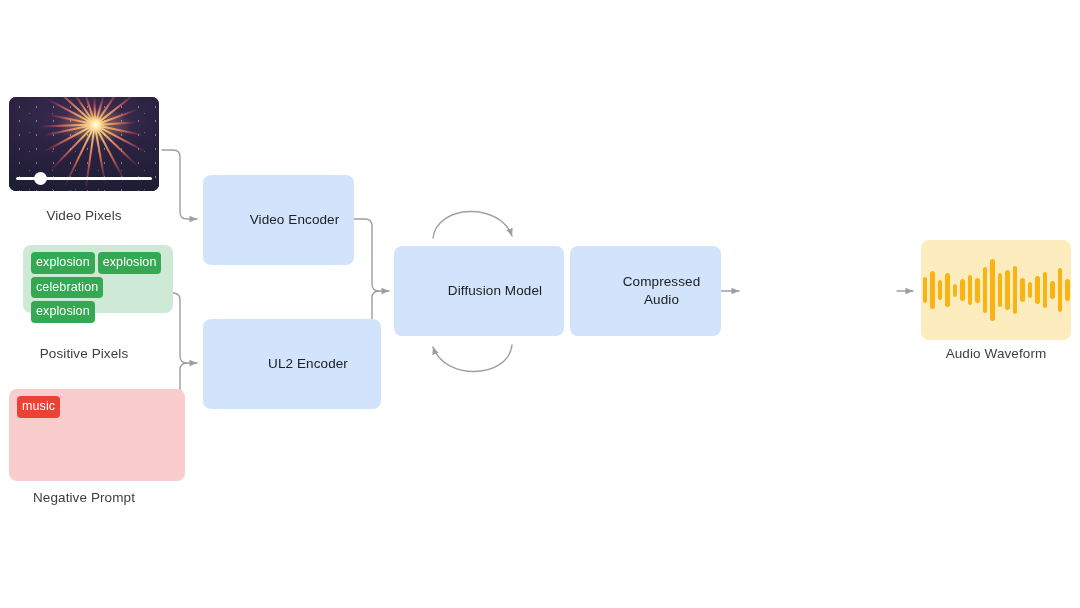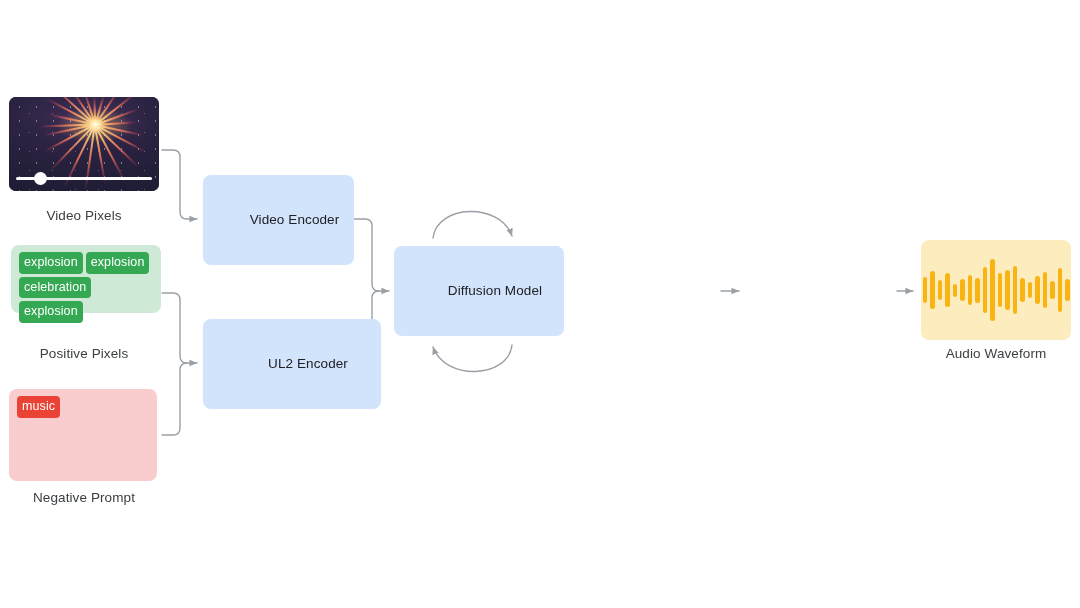--- a/index.html
+++ b/index.html
@@ -132,31 +132,31 @@
     background: #ffffff;
   }
   
   .prompt-box {
     position: absolute;
     box-sizing: border-box;
     border-radius: 8px;
     padding: 7px 8px 8px 8px;
   }
   #positive-prompt-box {
-    left: 11px;
+    left: 23px;
     top: 245px;
     width: 150px;
     height: 68px;
     background: #cee9d6;
     text-align: center;
   }
   #negative-prompt-box {
     left: 9px;
     top: 389px;
-    width: 148px;
+    width: 176px;
     height: 92px;
     background: #f9cdcd;
   }
   .chip-row {
     display: flex;
     flex-wrap: wrap;
     gap: 3px 3px;
     align-content: flex-start;
   }
   .chip {
@@ -280,20 +280,24 @@
   </div>
 
   <div class="node blue-box" style="left:203px; top:319px; width:178px; height:90px;">
     <span class="node-label">UL2 Encoder</span>
   </div>
 
   <div class="node blue-box" style="left:394px; top:246px; width:170px; height:90px;">
     <span class="node-label">Diffusion Model</span>
   </div>
 
+  <div class="node blue-box" style="left:570px; top:246px; width:151px; height:90px;">
+    <span class="node-label">Compressed
+Audio</span>
+  </div>
 
 
   <div id="audio-waveform-box">
       <div class="wave-bar" style="height: 26px;"></div>
       <div class="wave-bar" style="height: 38px;"></div>
       <div class="wave-bar" style="height: 20px;"></div>
       <div class="wave-bar" style="height: 34px;"></div>
       <div class="wave-bar" style="height: 13px;"></div>
       <div class="wave-bar" style="height: 22px;"></div>
       <div class="wave-bar" style="height: 30px;"></div>

